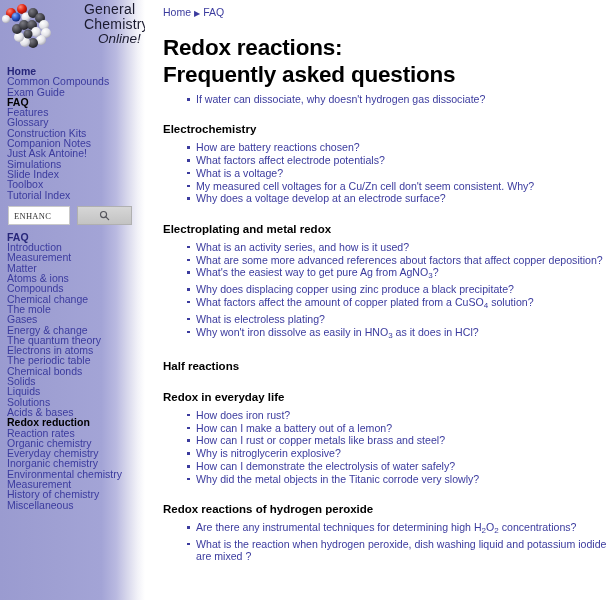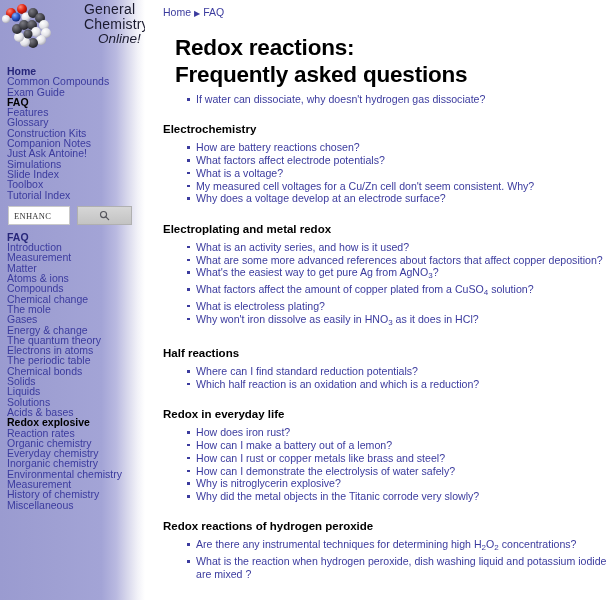--- a/index.html
+++ b/index.html
@@ -149,21 +149,21 @@
     text-decoration: none;
     cursor: pointer;
   }
   .crumb-sep {
     color: #3b3b9e;
     font-size: 8px;
     padding: 0 3px;
   }
 
   h1.page-title {
-    margin: 16px 0 0 12px;
+    margin: 16px 0 0 0;
     font-size: 22.5px;
     line-height: 27px;
     font-weight: bold;
     color: #000000;
     letter-spacing: -.2px;
   }
   h1.page-title .t2 { display:block; }
 
   h2.section-title {
     margin: 17px 0 0 0;
@@ -296,21 +296,21 @@
         <a class="nav-item">Gases</a>
         <a class="nav-item">Energy &amp; change</a>
         <a class="nav-item">The quantum theory</a>
         <a class="nav-item">Electrons in atoms</a>
         <a class="nav-item">The periodic table</a>
         <a class="nav-item">Chemical bonds</a>
         <a class="nav-item">Solids</a>
         <a class="nav-item">Liquids</a>
         <a class="nav-item">Solutions</a>
         <a class="nav-item">Acids &amp; bases</a>
-        <a class="nav-item current">Redox explosive</a>
+        <a class="nav-item current">Redox reduction</a>
         <a class="nav-item">Reaction rates</a>
         <a class="nav-item">Organic chemistry</a>
         <a class="nav-item">Everyday chemistry</a>
         <a class="nav-item">Inorganic chemistry</a>
         <a class="nav-item">Environmental chemistry</a>
         <a class="nav-item">Measurement</a>
         <a class="nav-item">History of chemistry</a>
         <a class="nav-item">Miscellaneous</a>
       </div>
   </div>
@@ -334,36 +334,33 @@
           <li><a>What factors affect electrode potentials?</a></li>
           <li><a>What is a voltage?</a></li>
           <li><a>My measured cell voltages for a Cu/Zn cell don't seem consistent. Why?</a></li>
           <li><a>Why does a voltage develop at an electrode surface?</a></li>
         </ul>
         <h2 class="section-title">Electroplating and metal redox</h2>
         <ul class="qlist">
           <li><a>What is an activity series, and how is it used?</a></li>
           <li><a>What are some more advanced references about factors that affect copper deposition?</a></li>
           <li><a>What's the easiest way to get pure Ag from AgNO<sub>3</sub>?</a></li>
+          <li><a>Why does displacing copper using zinc produce a black precipitate?</a></li>
           <li><a>What factors affect the amount of copper plated from a CuSO<sub>4</sub> solution?</a></li>
           <li><a>What is electroless plating?</a></li>
           <li><a>Why won't iron dissolve as easily in HNO<sub>3</sub> as it does in HCl?</a></li>
         </ul>
         <h2 class="section-title">Half reactions</h2>
-        <ul class="qlist">
-          <li><a>Where can I find standard reduction potentials?</a></li>
-          <li><a>Which half reaction is an oxidation and which is a reduction?</a></li>
-        </ul>
         <h2 class="section-title">Redox in everyday life</h2>
         <ul class="qlist">
           <li><a>How does iron rust?</a></li>
           <li><a>How can I make a battery out of a lemon?</a></li>
           <li><a>How can I rust or copper metals like brass and steel?</a></li>
+          <li><a>Why is nitroglycerin explosive?</a></li>
           <li><a>How can I demonstrate the electrolysis of water safely?</a></li>
-          <li><a>Why is nitroglycerin explosive?</a></li>
           <li><a>Why did the metal objects in the Titanic corrode very slowly?</a></li>
         </ul>
         <h2 class="section-title">Redox reactions of hydrogen peroxide</h2>
         <ul class="qlist">
           <li><a>Are there any instrumental techniques for determining high H<sub>2</sub>O<sub>2</sub> concentrations?</a></li>
           <li><a>What is the reaction when hydrogen peroxide, dish washing liquid and potassium iodide are mixed ?</a></li>
         </ul>
       </div>
   </div>
 </div>

